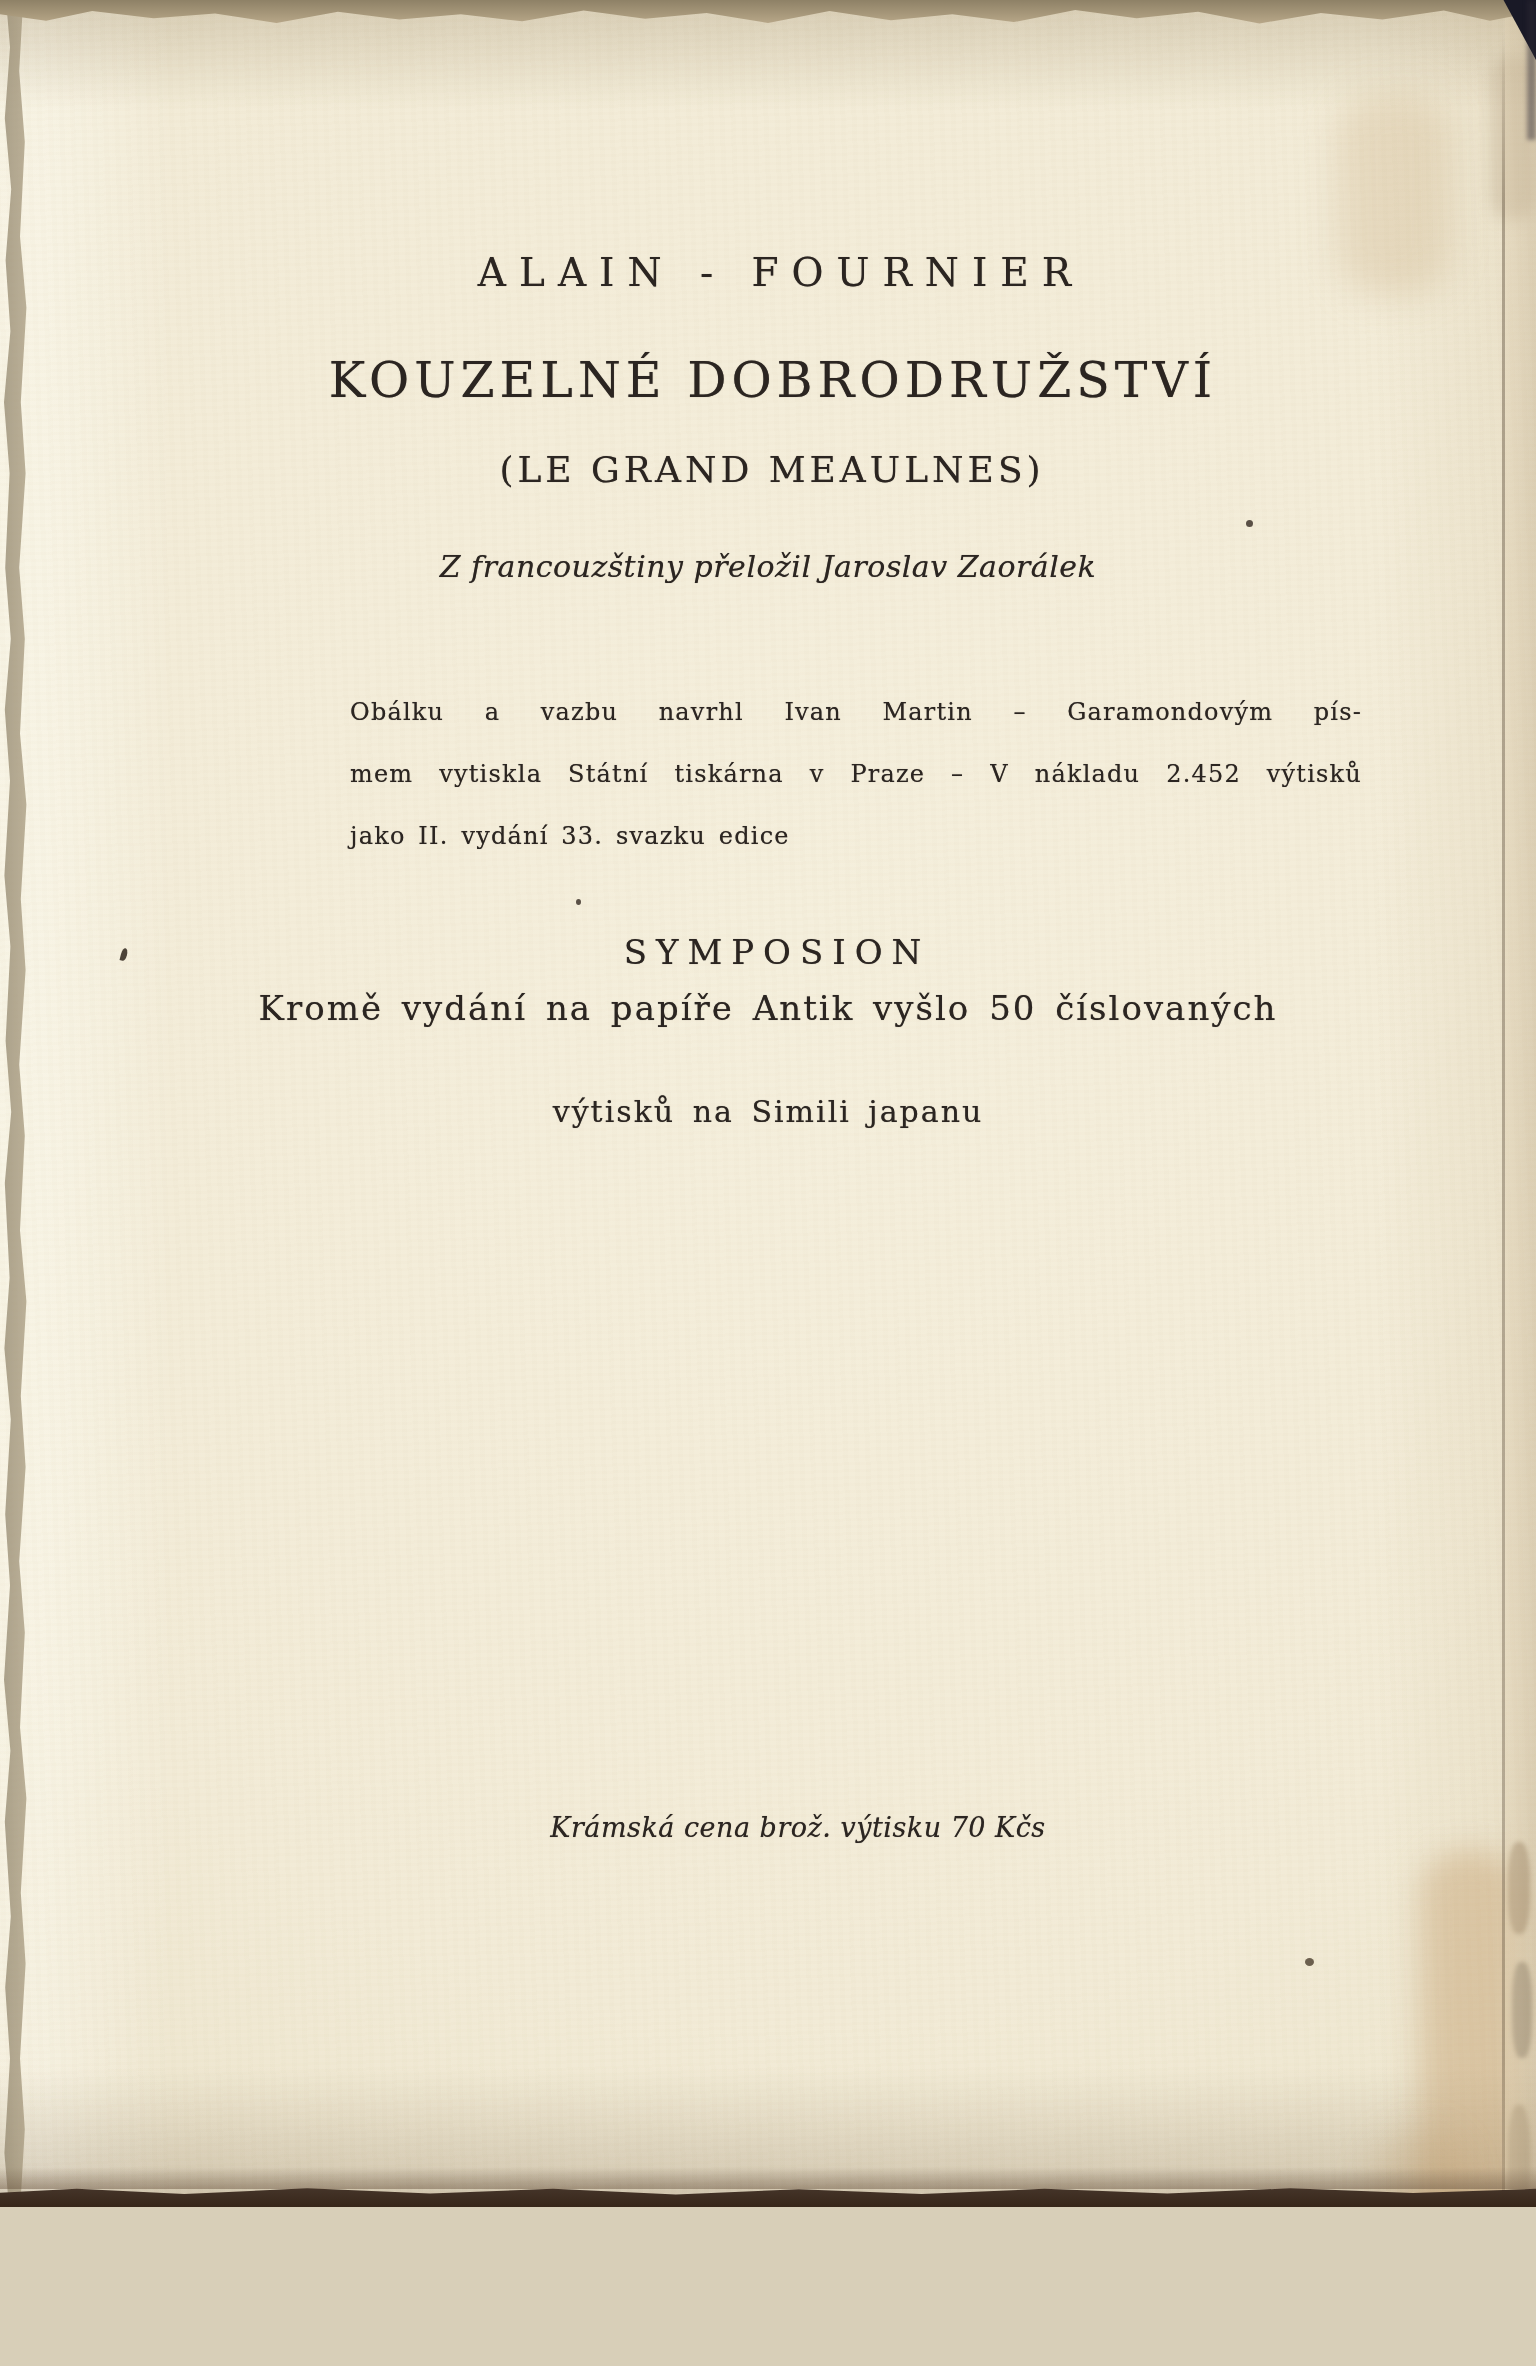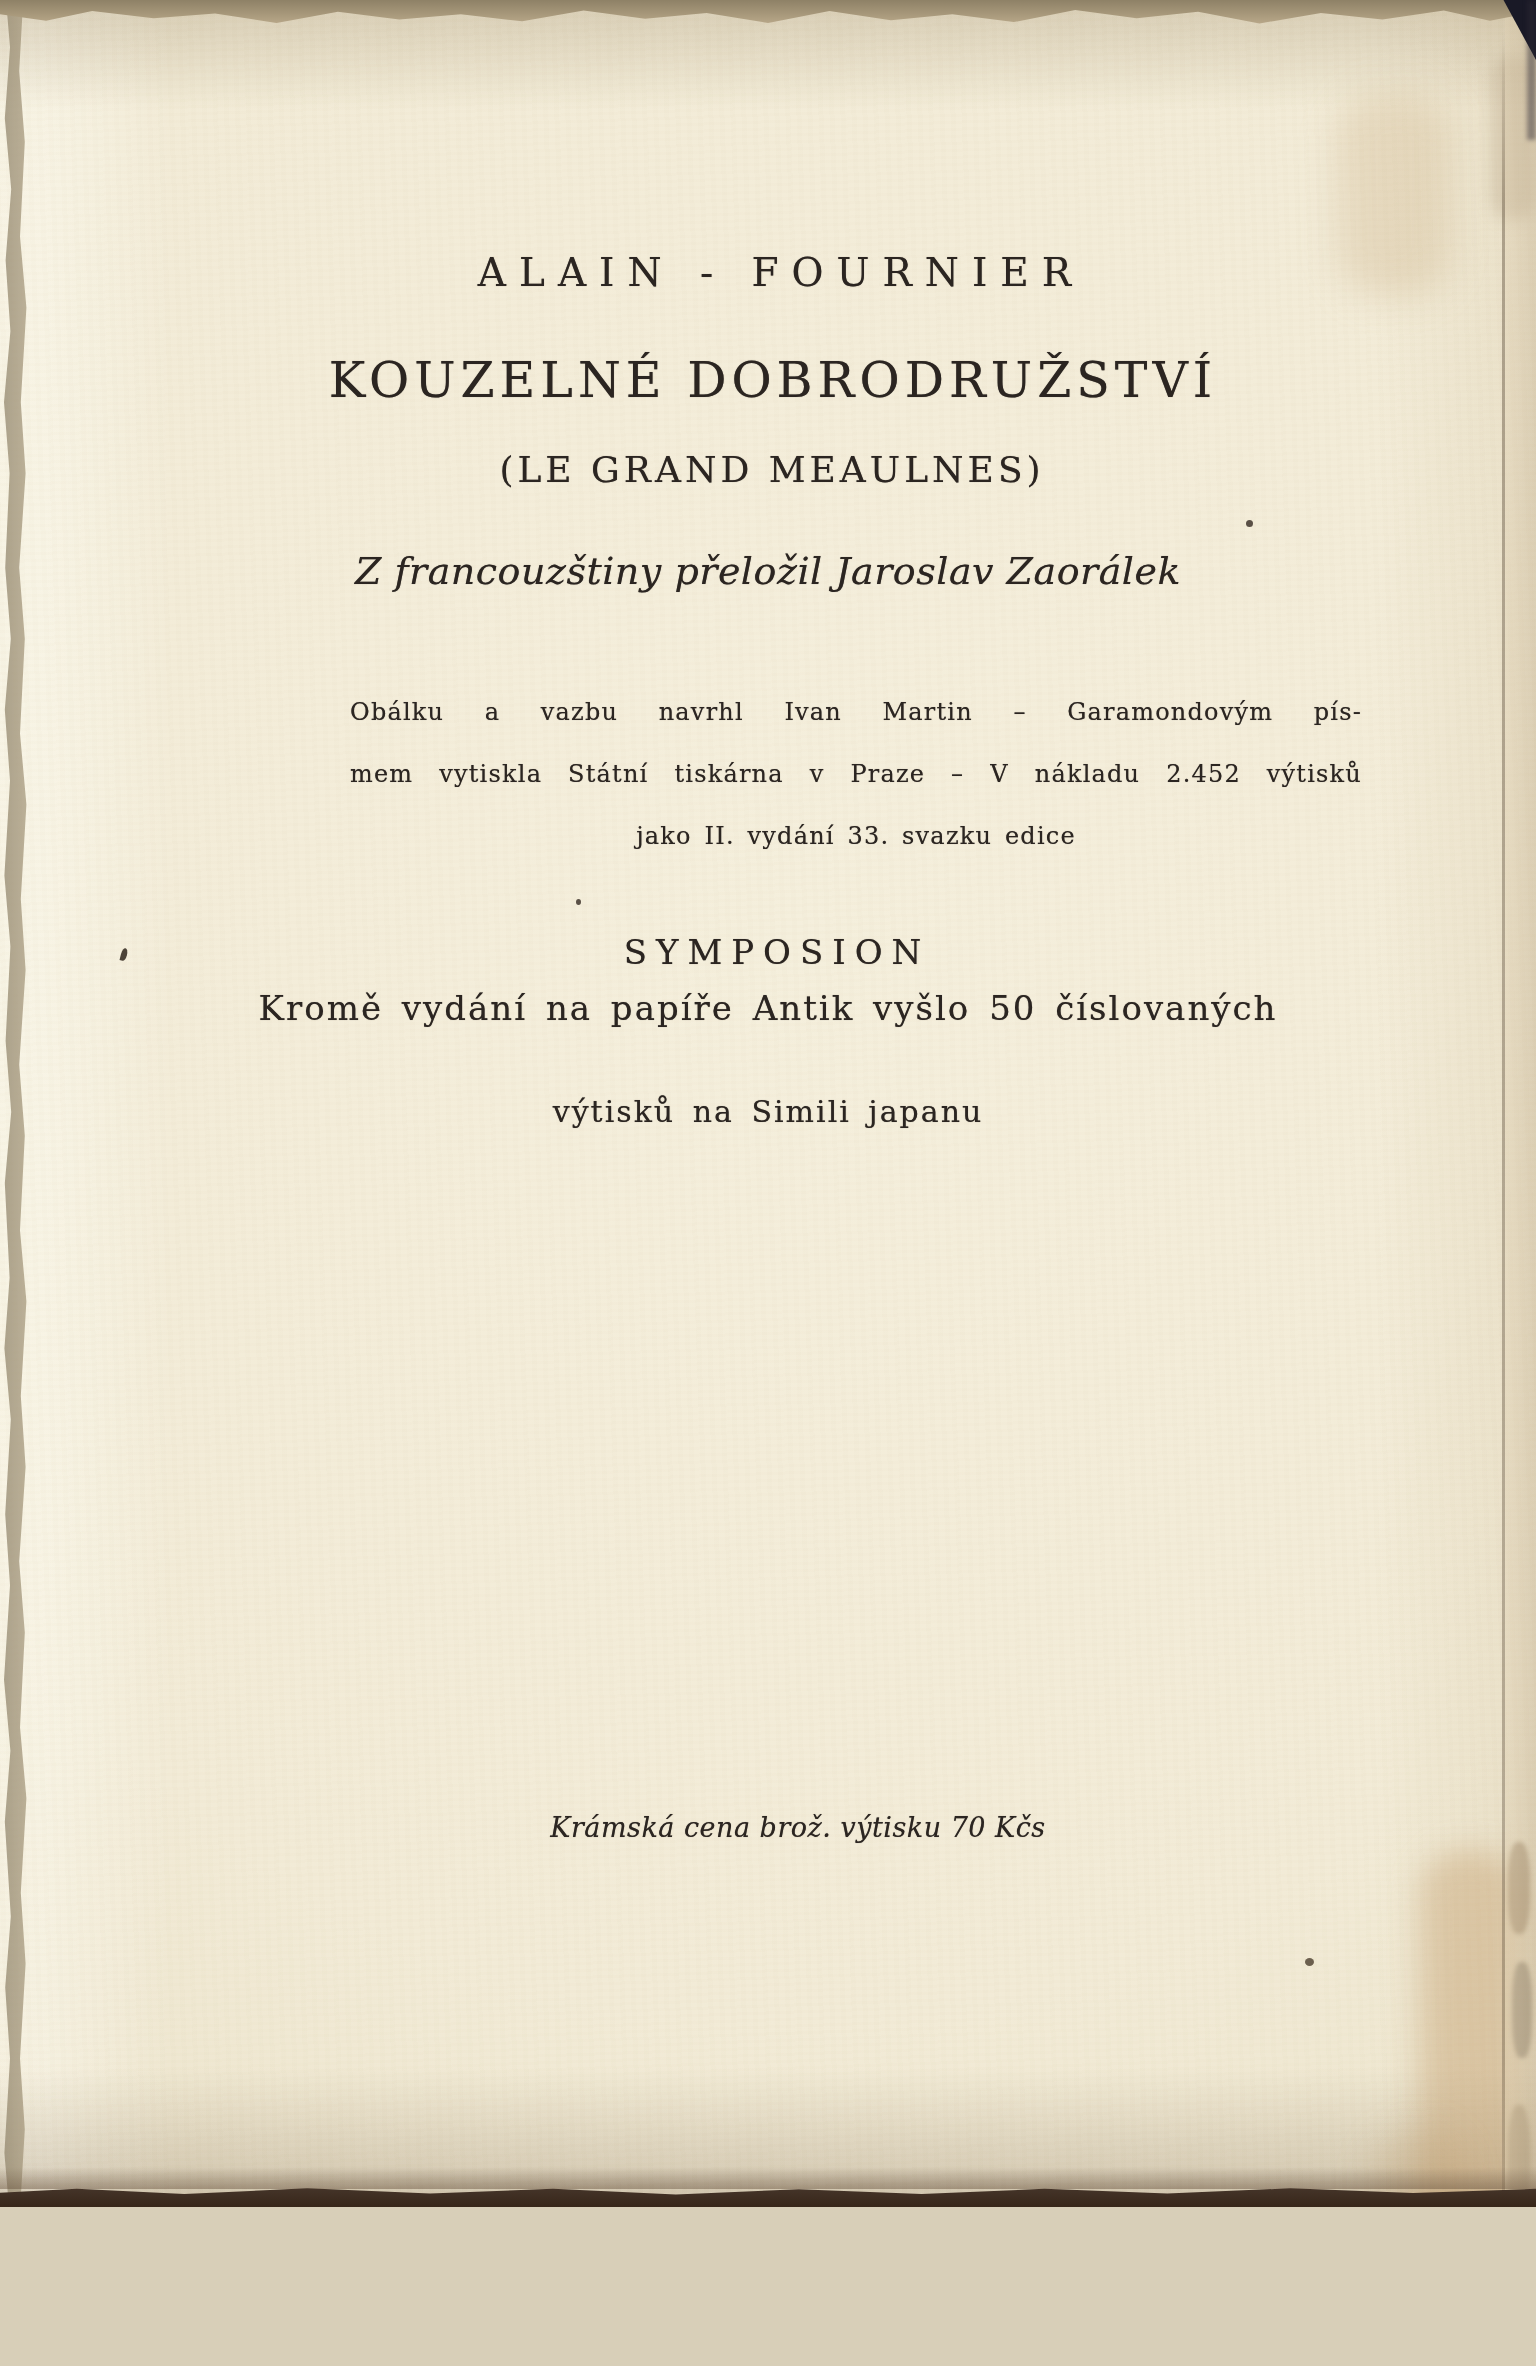--- a/index.html
+++ b/index.html
@@ -17,26 +17,26 @@
     position:absolute;inset:0;pointer-events:none;opacity:.5;
     background:
       repeating-linear-gradient(178deg, rgba(190,172,135,.05) 0 3px, rgba(255,255,250,.04) 3px 7px),
       repeating-linear-gradient(88deg, rgba(180,165,130,.04) 0 5px, rgba(255,255,248,.03) 5px 11px);
   }
   .txt{position:absolute;left:0;width:100%;text-align:center;color:#2b2521;
        text-shadow:0 0 .7px rgba(43,37,33,.65);white-space:nowrap;}
   .author   {top:250px;font-size:39px;letter-spacing:13px;padding-left:13px;}
   .title    {top:352px;font-size:49px;letter-spacing:5px;padding-left:5px;}
   .subtitle {top:449px;font-size:36px;letter-spacing:4px;padding-left:4px;}
-  .translator{top:549px;font-size:38px;font-style:italic;letter-spacing:.5px;}
+  .translator{top:549px;font-size:30px;font-style:italic;letter-spacing:.5px;}
   .colophon{position:absolute;left:350px;top:686px;width:1012px;color:#2b2521;
             font-size:24px;letter-spacing:1.2px;word-spacing:4px;
             text-shadow:0 0 .7px rgba(43,37,33,.6);}
   .colophon .jline{height:62px;line-height:52px;text-align:justify;text-align-last:justify;}
-  .colophon .cline{height:62px;line-height:52px;text-align:center;}
+  .colophon .cline{height:62px;line-height:52px;}
   .symposion{top:932px;font-size:34px;letter-spacing:9px;padding-left:9px;}
   .limited1{top:988px;font-size:34px;letter-spacing:2px;word-spacing:6px;}
   .limited2{top:1094px;font-size:30px;letter-spacing:2px;word-spacing:6px;}
   .price{top:1812px;font-size:27px;font-style:italic;letter-spacing:.5px;
          transform:translateX(30px);}
   
   .torn-top{position:absolute;top:0;left:0;width:1536px;height:26px;
     background:linear-gradient(180deg,#8e8166,#bcab8c);filter:blur(.6px);
     clip-path:polygon(0 0,100% 0,100% 45%,97% 80%,94% 40%,90% 75%,86% 50%,82% 90%,78% 45%,74% 70%,70% 38%,66% 85%,62% 55%,58% 78%,54% 42%,50% 88%,46% 50%,42% 72%,38% 40%,34% 82%,30% 55%,26% 75%,22% 45%,18% 88%,14% 52%,10% 70%,6% 42%,3% 80%,0 55%);}
   .deckle-left{position:absolute;top:0;left:0;width:40px;height:2366px;

